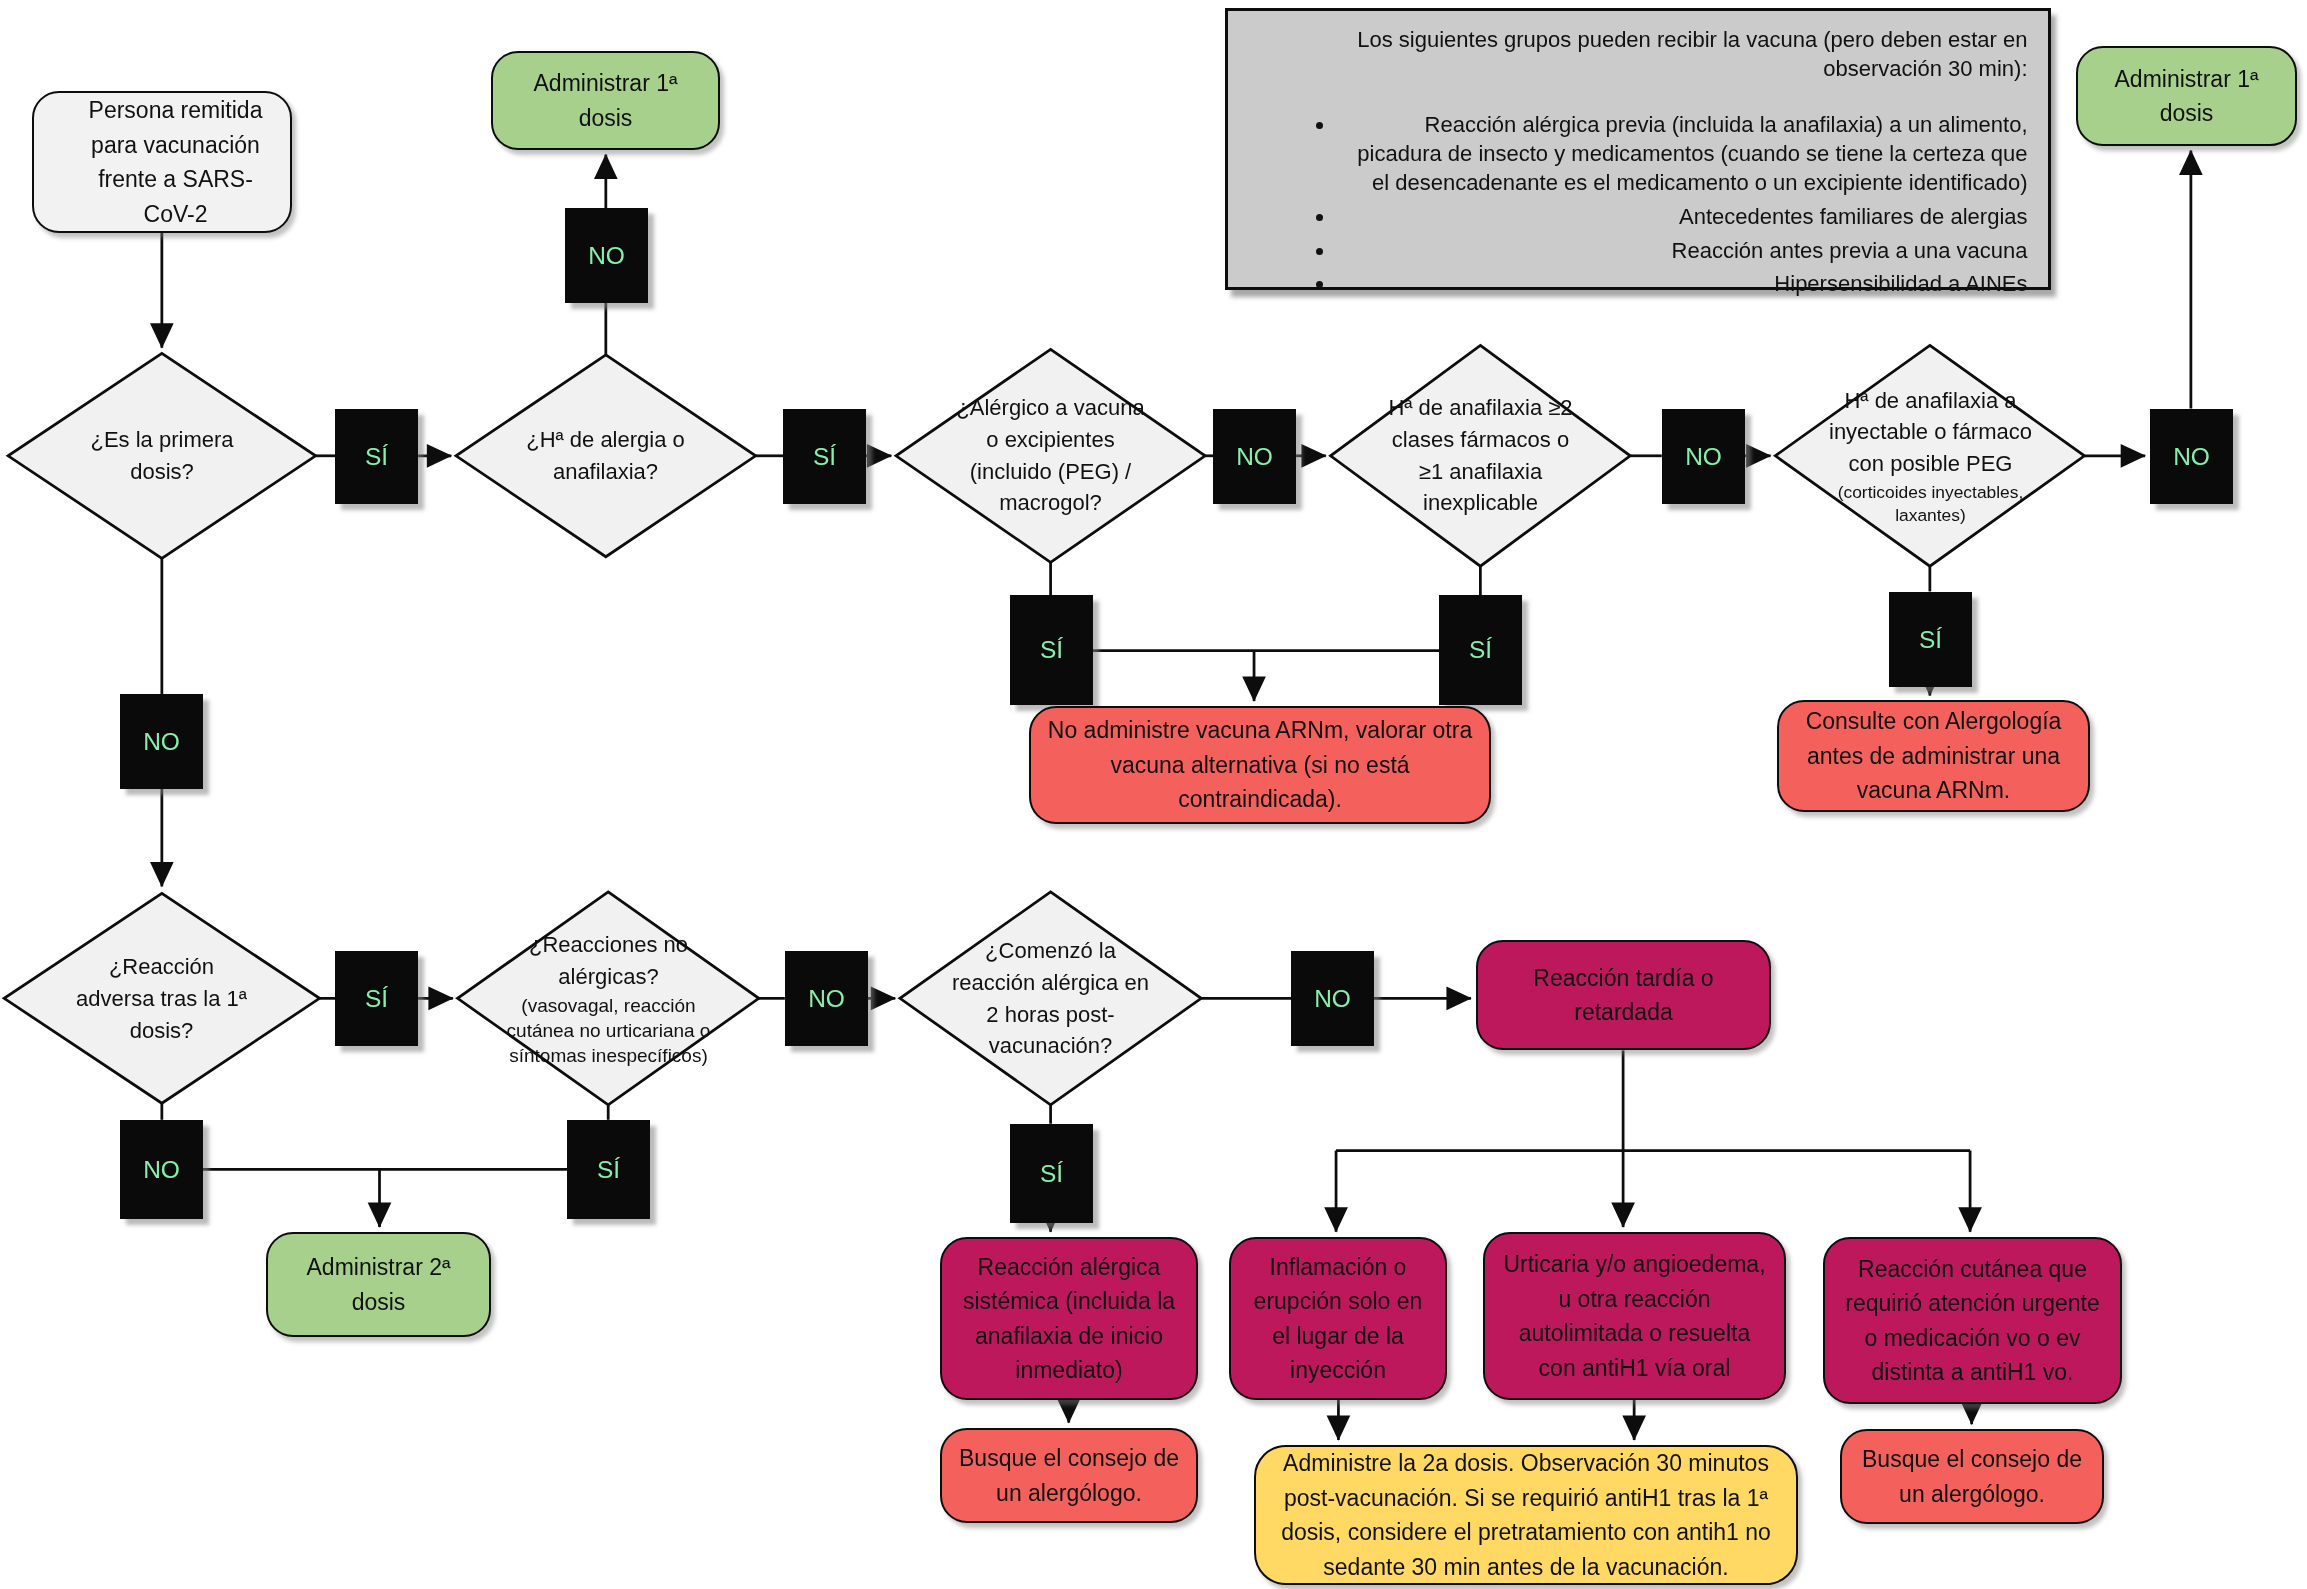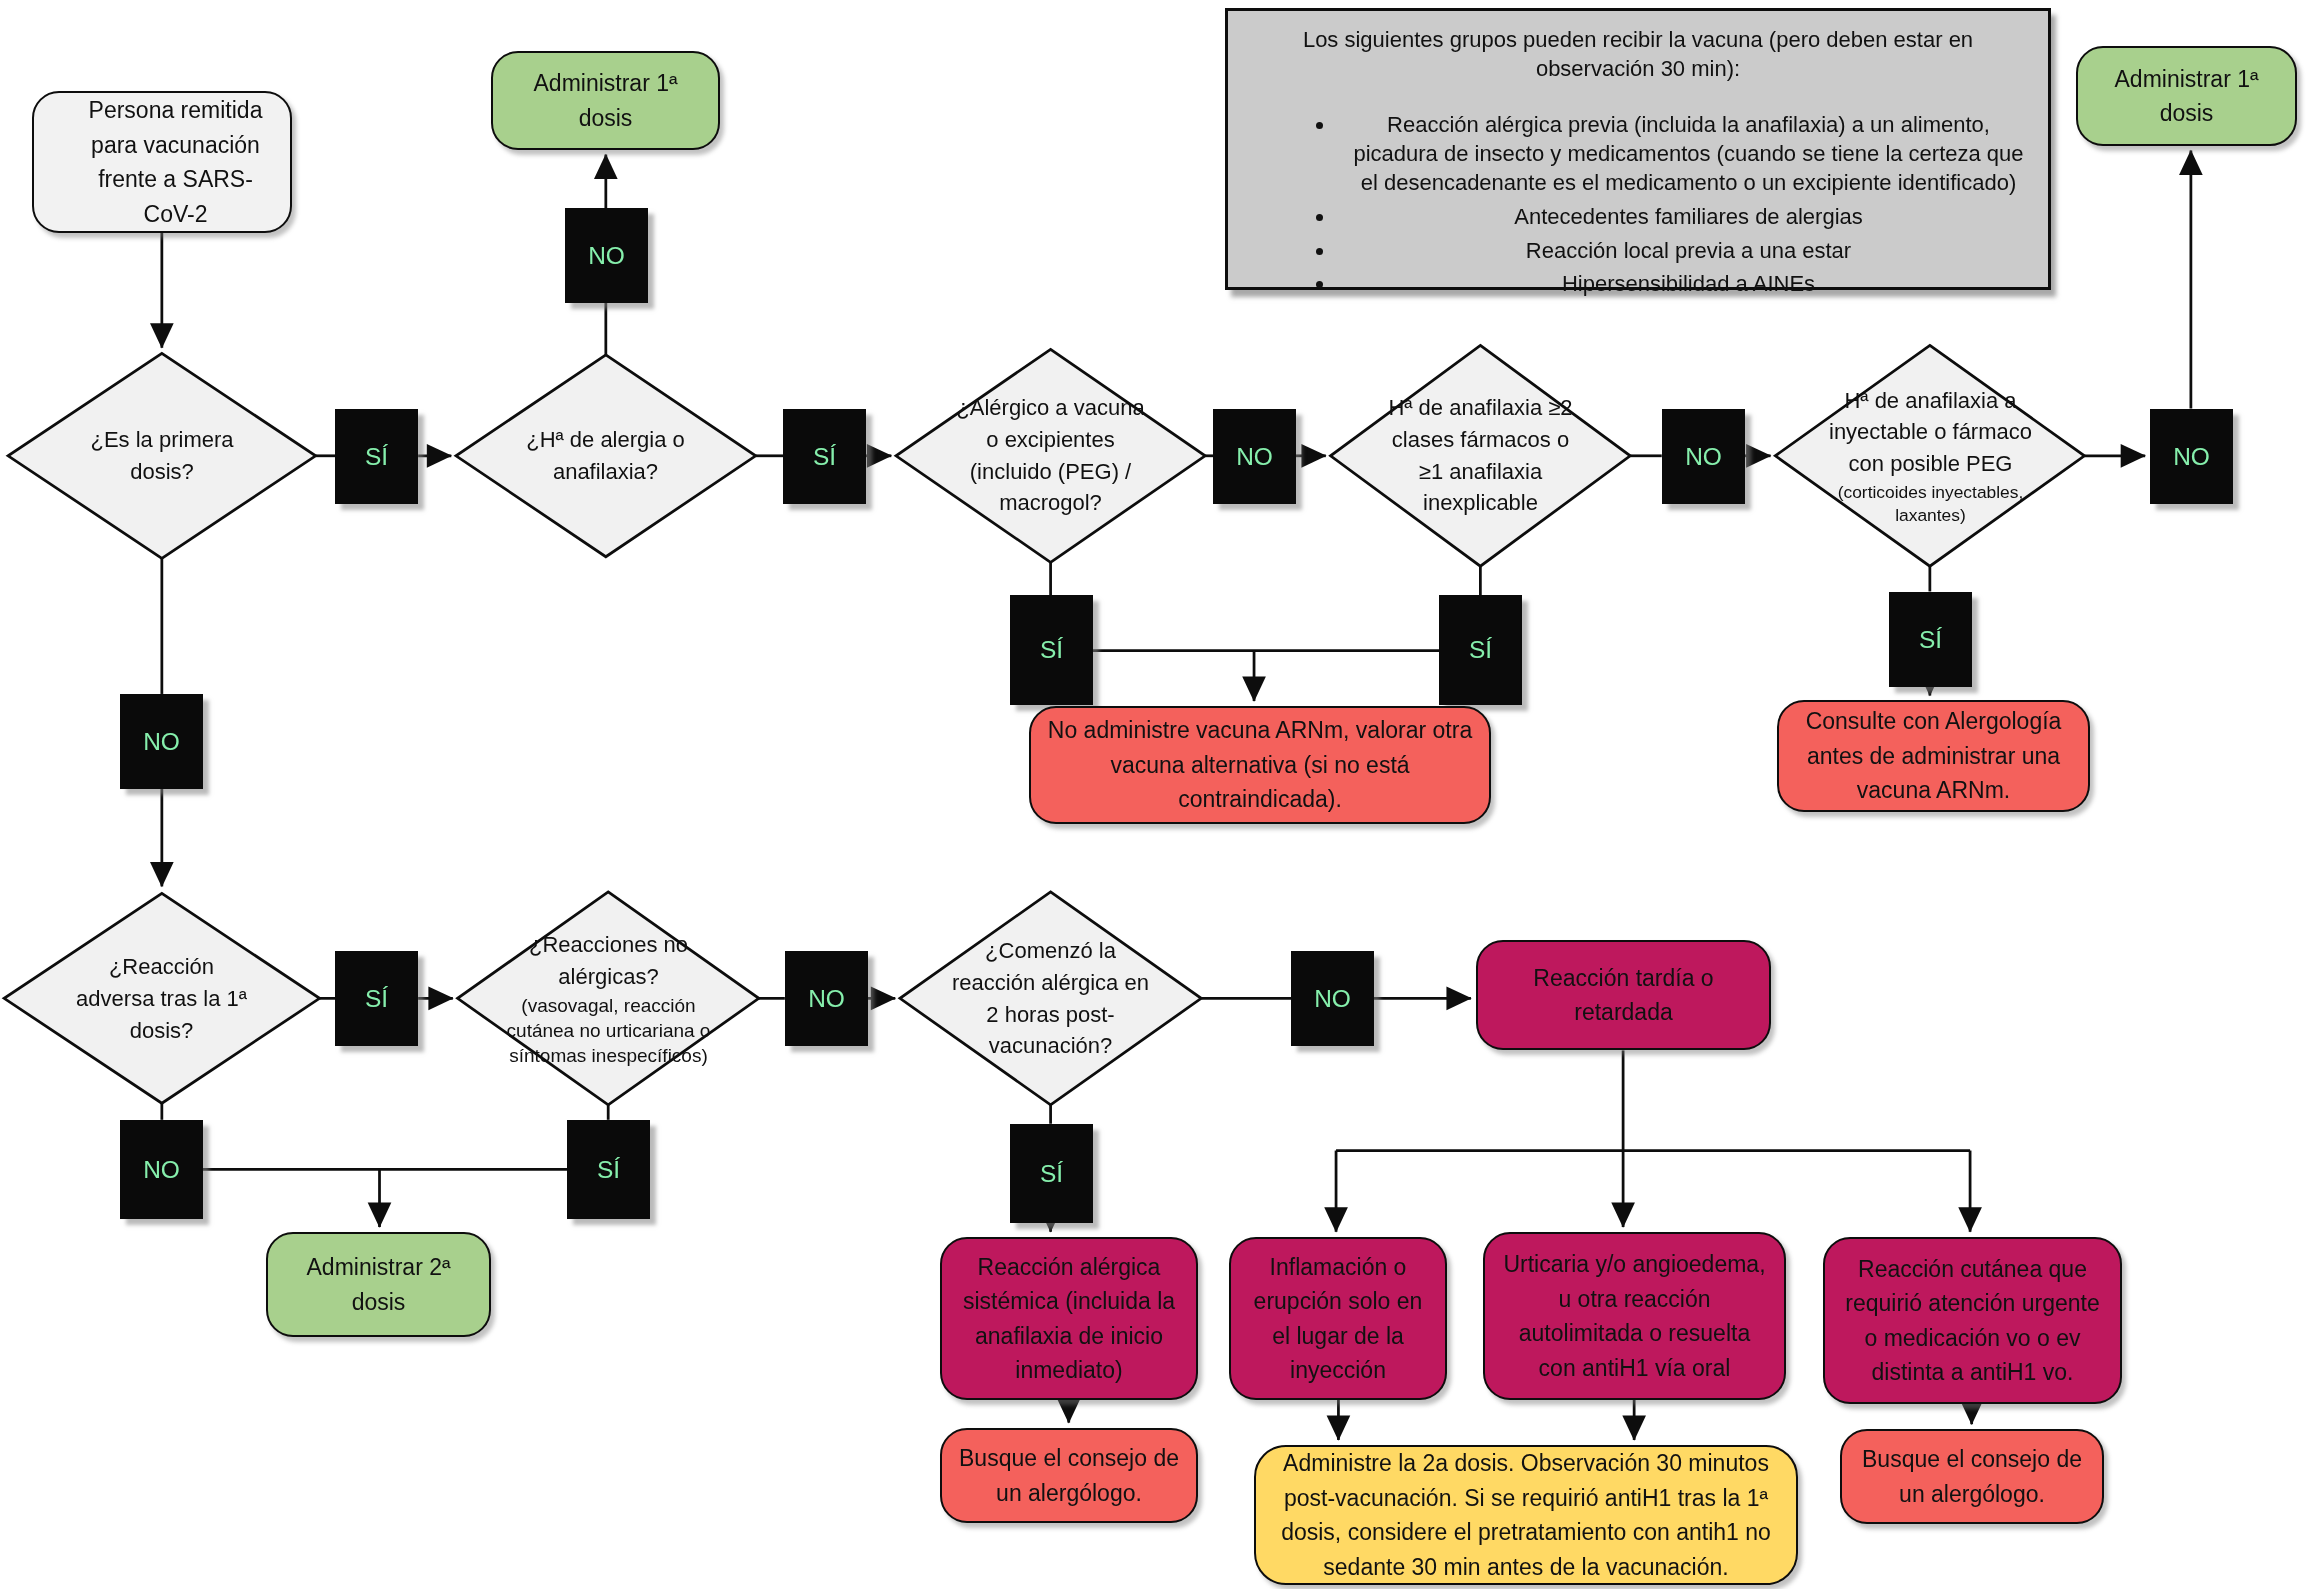--- a/index.html
+++ b/index.html
@@ -17,21 +17,21 @@
   .yellow{background:var(--yellow,#ffd964);border-radius:32px;}
   .white{background:#be185d;}
   .blackbox{position:absolute;box-sizing:border-box;display:flex;align-items:center;justify-content:center;
         background:#0a0a0a;color:#86efac;font-size:24.5px;box-shadow:5.5px 6.3px 4px rgba(130,130,130,.55);}
   .dlabel{position:absolute;display:flex;flex-direction:column;align-items:center;justify-content:center;
         text-align:center;font-size:22px;line-height:1.45;}
   .dsub{font-size:17.4px;line-height:1.3;margin-top:1px;}
   .d7sub{font-size:19px;line-height:1.32;}
   #infobox{position:absolute;box-sizing:border-box;background:var(--gray-info,#cbcbcb);
         border:3.2px solid #0d0d0d;box-shadow:6.3px 7px 4.7px rgba(110,110,110,.6);
-        font-size:22px;line-height:1.32;padding:14px 20.5px;text-align:center;}
+        font-size:22px;line-height:1.32;padding:14px 20.5px;text-align:right;}
   #infobox ul{margin:27px 0 0 0;padding-left:87px;}
   #infobox li{margin-bottom:4.7px;padding-left:14px;}
 </style>
 </head>
 <body>
 
 <div id="canvas">
 
   <svg id="edges" viewBox="0 0 2925 2015">
     <defs>
@@ -102,21 +102,21 @@
 
   <div class="node start" style="left:32px;top:91px;width:260px;height:142px;">
     <span>Persona remitida para vacunación frente a SARS-CoV-2</span>
   </div>
 
   <div id="infobox" style="left:1225px;top:8px;width:826px;height:282px;">
     <div>Los siguientes grupos pueden recibir la vacuna (pero deben estar en observación 30 min):</div>
     <ul>
       <li>Reacción alérgica previa (incluida la anafilaxia) a un alimento, picadura de insecto y medicamentos (cuando se tiene la certeza que el desencadenante es el medicamento o un excipiente identificado)</li>
       <li>Antecedentes familiares de alergias</li>
-      <li>Reacción local previa a una estar</li>
+      <li>Reacción antes previa a una vacuna</li>
       <li>Hipersensibilidad a AINEs</li>
     </ul>
   </div>
 
   <div class="dlabel" style="left:79px;top:353px;width:166px;height:205px;">
     <span>¿Es la primera dosis?</span>
   </div>
   <div class="dlabel" style="left:507px;top:355px;width:197px;height:202px;">
     <span>¿Hª de alergia o anafilaxia?</span>
   </div>

